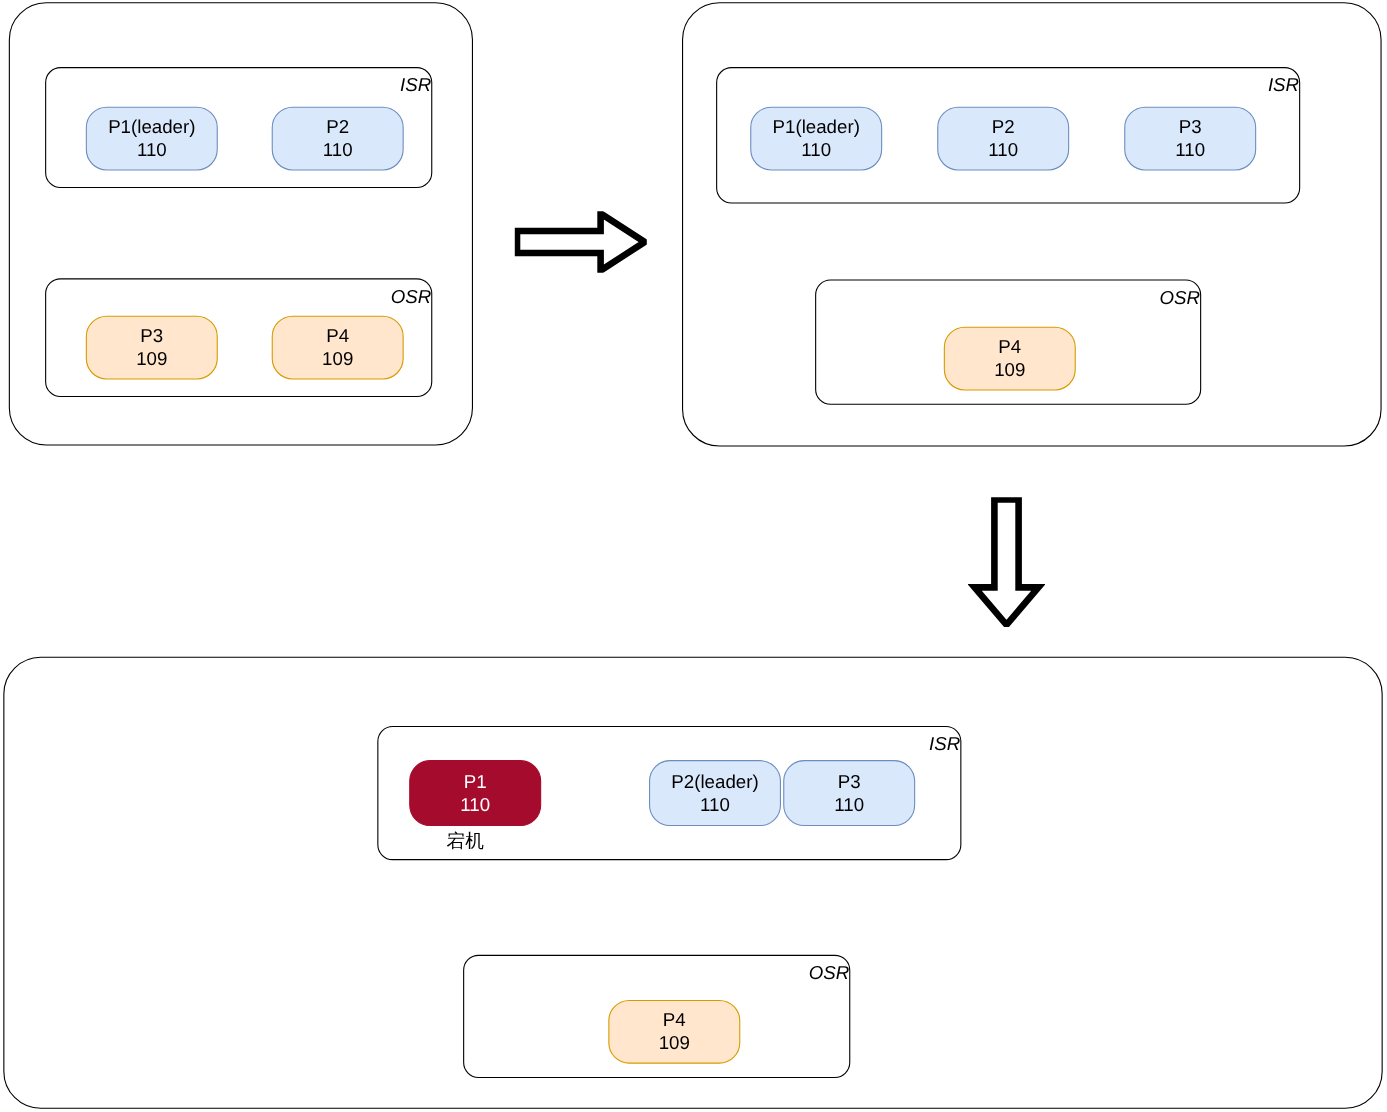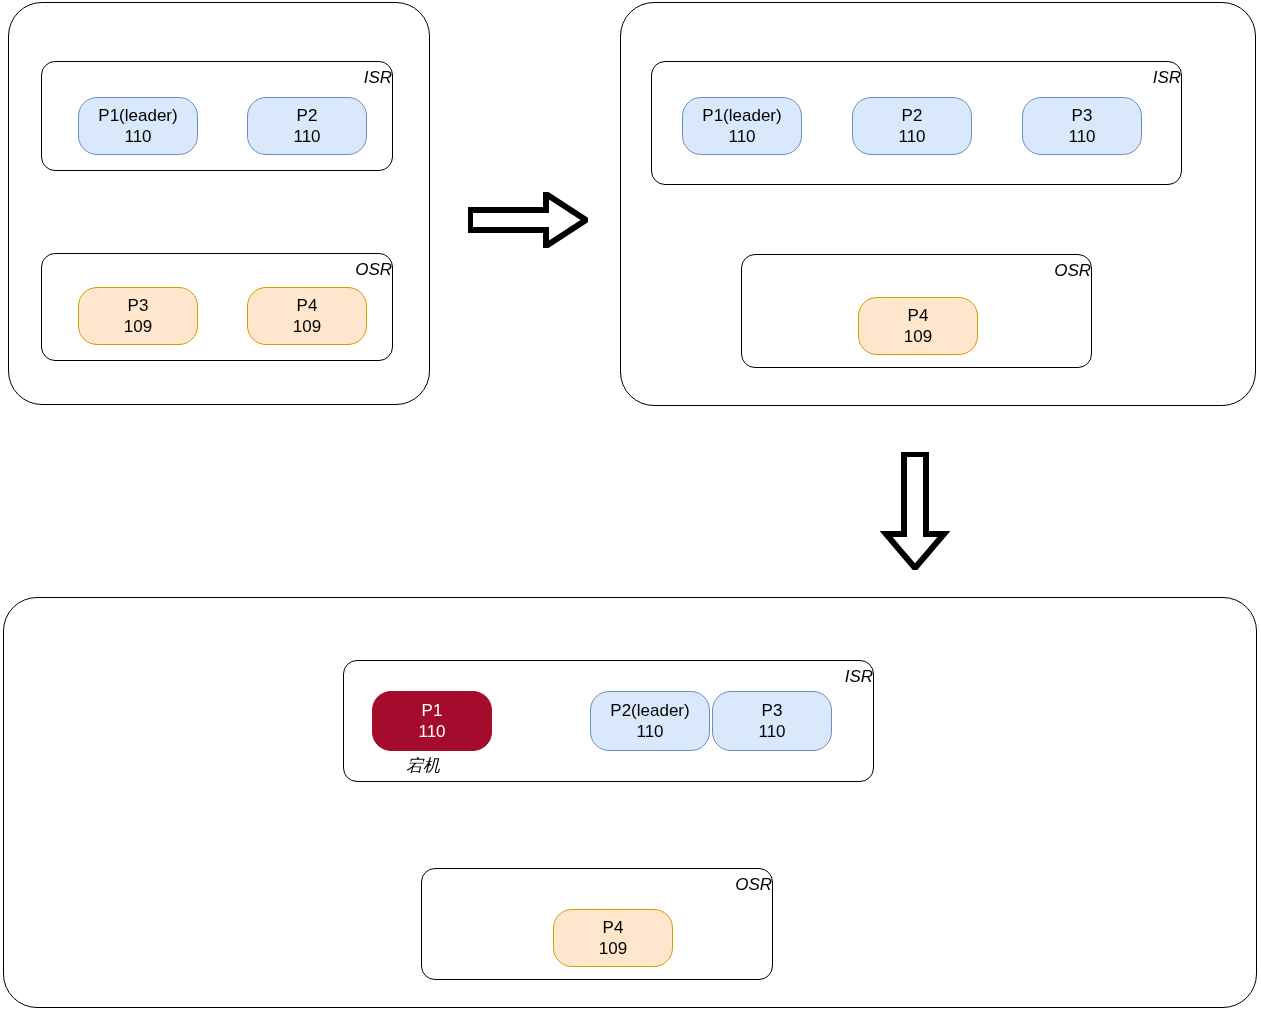--- a/index.html
+++ b/index.html
@@ -81,21 +81,20 @@
     color: #ffffff;
   }
 
   .node-caption {
     position: absolute;
     font-size: 17px;
     line-height: 20px;
     color: #000000;
     white-space: nowrap;
     font-family: "DejaVu Sans", "Liberation Sans", sans-serif;
-    font-style: italic;
   }
 
   
   .arrow {
     position: absolute;
   }
   .arrow svg { display: block; }
 </style>
 </head>
 <body>

